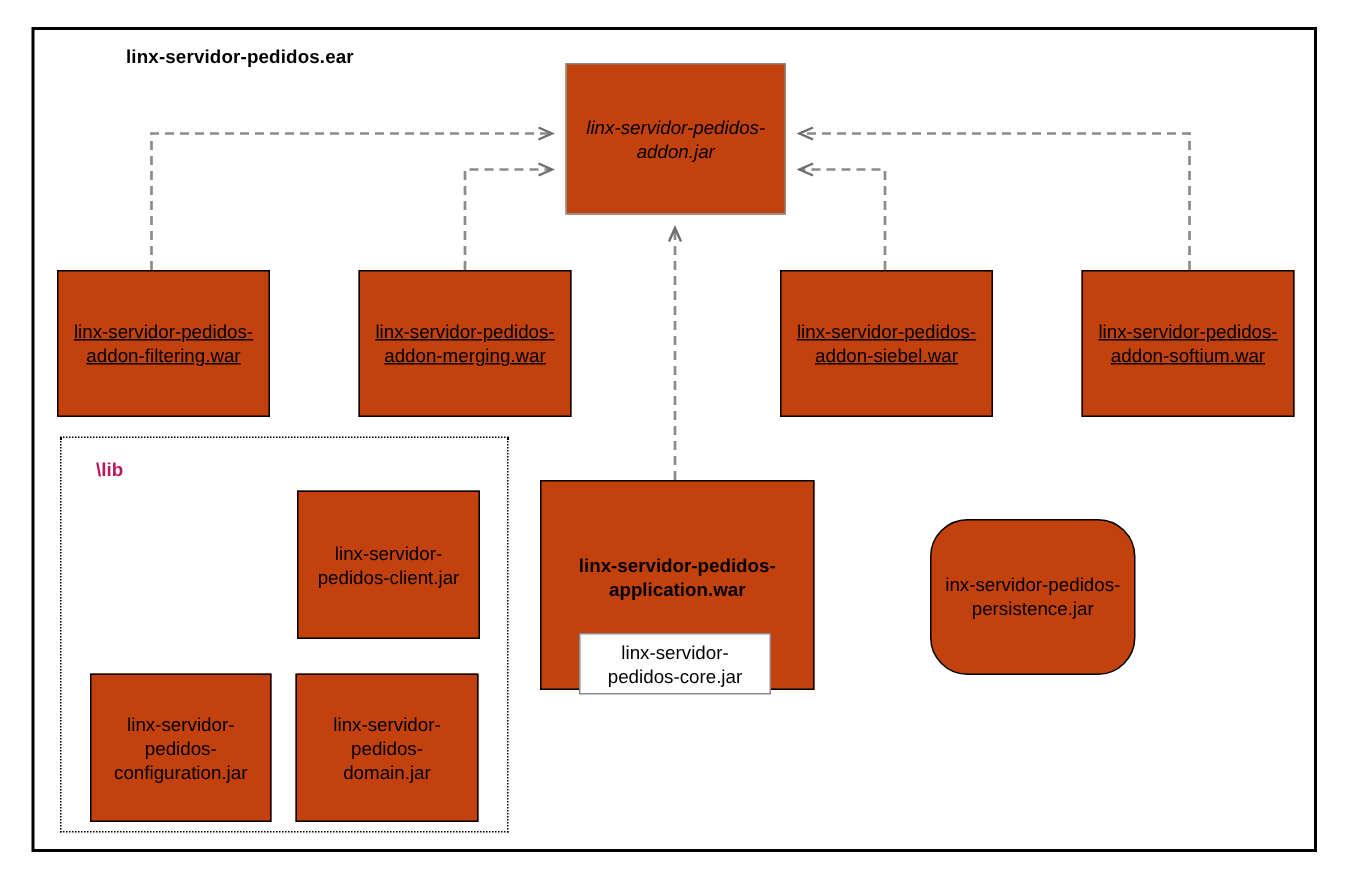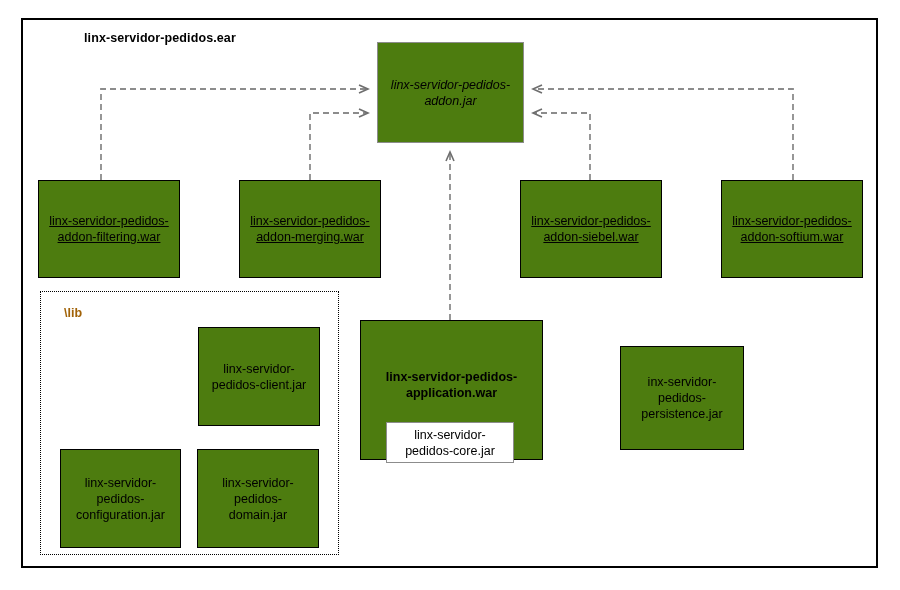--- a/index.html
+++ b/index.html
@@ -40,21 +40,21 @@
     color: #000000;
     letter-spacing: 0.1px;
     white-space: nowrap;
     padding-left: 47px;
   }
 
   
   .node {
     position: absolute;
     box-sizing: border-box;
-    background: #4d7c0f;
+    background: #c2410c;
     display: flex;
     align-items: center;
     justify-content: center;
     text-align: center;
     color: #000000;
     line-height: 1.28;
   }
   .node .label {
     display: block;
     padding: 0 6px;
@@ -89,21 +89,21 @@
     border: 1.5px dotted #000000;
     box-sizing: border-box;
     background: transparent;
   }
   .lib-title {
     position: absolute;
     left: 64px;
     top: 306px;
     font-size: 12.5px;
     font-weight: bold;
-    color: #a16207;
+    color: #be185d;
     white-space: nowrap;
   }
 
   #jar-client        { left: 198px; top: 327px; width: 122px; height: 99px; }
   #jar-configuration { left: 60px;  top: 449px; width: 121px; height: 99px; }
   #jar-domain        { left: 197px; top: 449px; width: 122px; height: 99px; }
 
   
   #war-application {
     left: 360px; top: 320px; width: 183px; height: 140px;
@@ -131,21 +131,21 @@
     align-items: center;
     justify-content: center;
     text-align: center;
     font-size: 12.5px;
     line-height: 1.28;
     color: #000000;
   }
   #core-jar-inner .label { white-space: pre-line; }
 
   
-  #jar-persistence { left: 620px; top: 346px; width: 124px; height: 104px; }
+  #jar-persistence { left: 620px; top: 346px; width: 137px; height: 104px; border-radius: 25px; }
 
   
   #connectors {
     position: absolute;
     left: 0; top: 0;
     width: 900px; height: 590px;
     pointer-events: none;
   }
 </style>
 </head>

